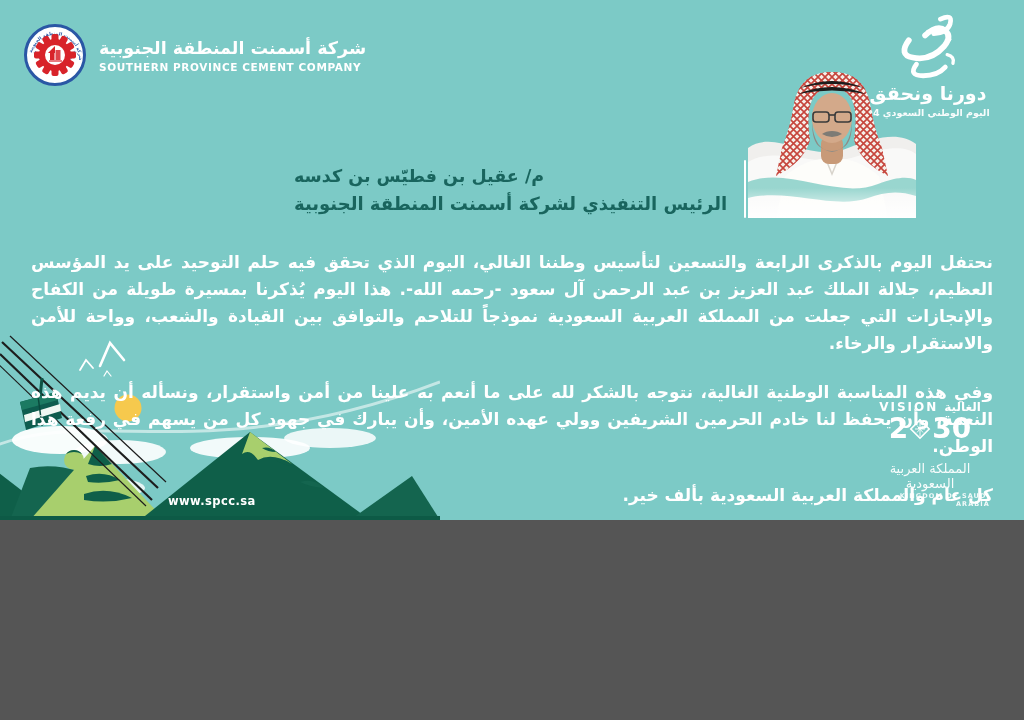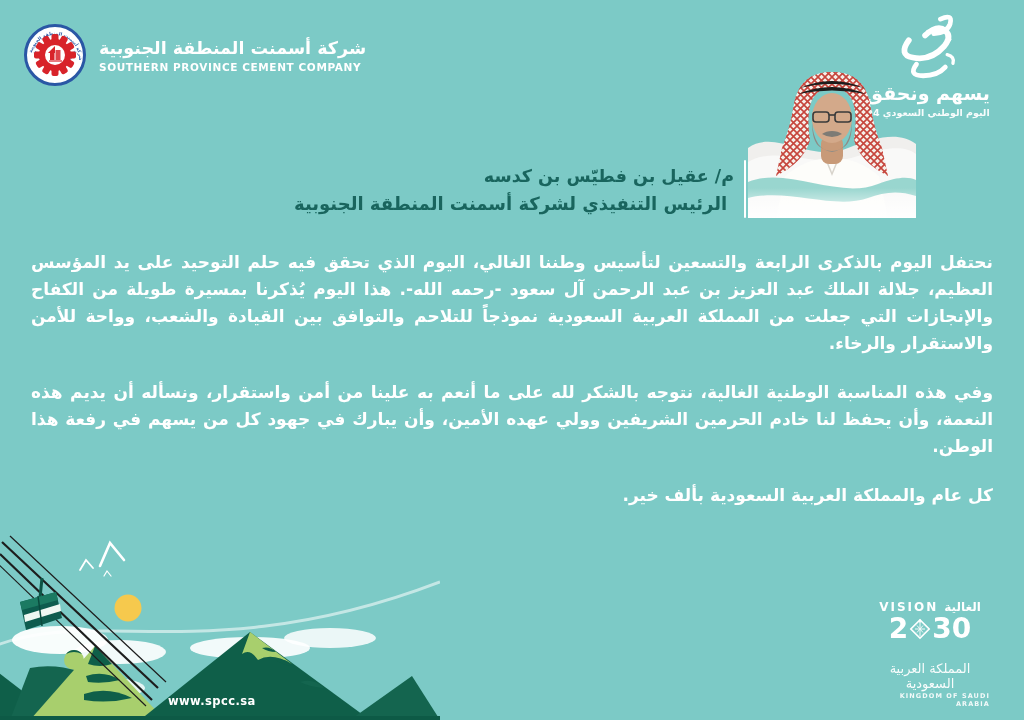--- a/index.html
+++ b/index.html
@@ -1,36 +1,36 @@
 <!DOCTYPE html>
 <html lang="ar"><head>
 <meta charset="utf-8">
 <style>
   html,body{margin:0;padding:0;background:#555;}
   .canvas{
-    position:relative;width:1024px;height:720px;overflow:hidden;
+    position:relative;width:1024px;height:520px;overflow:hidden;
     background:#7ccac6;font-family:"DejaVu Sans",sans-serif;
     -webkit-font-smoothing:antialiased;
   }
   
   .brand{position:absolute;top:24px;left:24px;display:flex;align-items:center;gap:13px;}
   .brand-logo{width:62px;height:62px;flex:0 0 auto;}
   .brand-names{display:flex;flex-direction:column;gap:3px;}
   .brand-ar{color:#fff;font-size:17.5px;font-weight:bold;direction:rtl;text-align:left;}
   .brand-en{color:#fff;font-size:10.5px;font-weight:bold;letter-spacing:.6px;}
   
   .nd{position:absolute;top:12px;right:26px;width:140px;text-align:center;color:#fff;}
   .nd-mark{width:96px;height:68px;margin:0 auto;display:block;}
   .nd-slogan{font-size:19px;font-weight:bold;direction:rtl;margin-top:2px;}
   .nd-sub{font-size:9.5px;font-weight:bold;direction:rtl;opacity:.95;margin-top:3px;}
   
   .portrait{position:absolute;top:70px;right:108px;width:168px;height:148px;}
   .divider{position:absolute;top:160px;right:278px;width:2px;height:58px;background:#ffffff;border-radius:1px;}
   .person-text{position:absolute;top:166px;right:290px;width:440px;direction:rtl;text-align:left;color:#19655e;}
-  .person-name{font-size:17.5px;font-weight:bold;text-align:right;}
+  .person-name{font-size:17.5px;font-weight:bold;}
   .person-title{font-size:18px;font-weight:bold;margin-top:7px;}
   
   .message{
     position:absolute;top:249px;right:31px;width:962px;z-index:3;
     direction:rtl;text-align:justify;color:#fff;
     font-size:17px;font-weight:bold;line-height:27px;
   }
   .message p{margin:0 0 22px 0;}
   .closing{margin:0;}
   
@@ -92,21 +92,21 @@
     <svg class="nd-mark" viewBox="0 0 100 70">
       <g fill="none" stroke="#ffffff" stroke-linecap="round">
         <path d="M63,7 q13,-6 10,5 q-3,9 -17,10" stroke-width="5"></path>
         <path d="M30,29 q-11,15 4,18 q19,4 33,-12 q8,-10 1,-16 q-8,-7 -21,5" stroke-width="6"></path>
         <path d="M38,54 q-9,12 7,12 q15,0 23,-9" stroke-width="5"></path>
         <path d="M70,44 q8,2 6,9" stroke-width="3.5"></path>
       </g>
       <circle cx="72" cy="28" r="2.4" fill="#ffffff"></circle>
       <circle cx="50" cy="20" r="2" fill="#ffffff"></circle>
     </svg>
-    <div class="nd-slogan">يسهم ونحقق</div>
+    <div class="nd-slogan">دورنا ونحقق</div>
     <div class="nd-sub">اليوم الوطني السعودي 94</div>
   </div>
 
   <svg class="portrait" viewBox="0 0 168 148">
     <defs>
       <pattern id="check" width="7" height="7" patternUnits="userSpaceOnUse">
         <rect width="7" height="7" fill="#f6efe9"></rect>
         <path d="M0,0 L7,7 M7,0 L0,7" stroke="#c6453c" stroke-width="1.6"></path>
       </pattern>
       <linearGradient id="fade" x1="0" y1="0" x2="0" y2="1">

